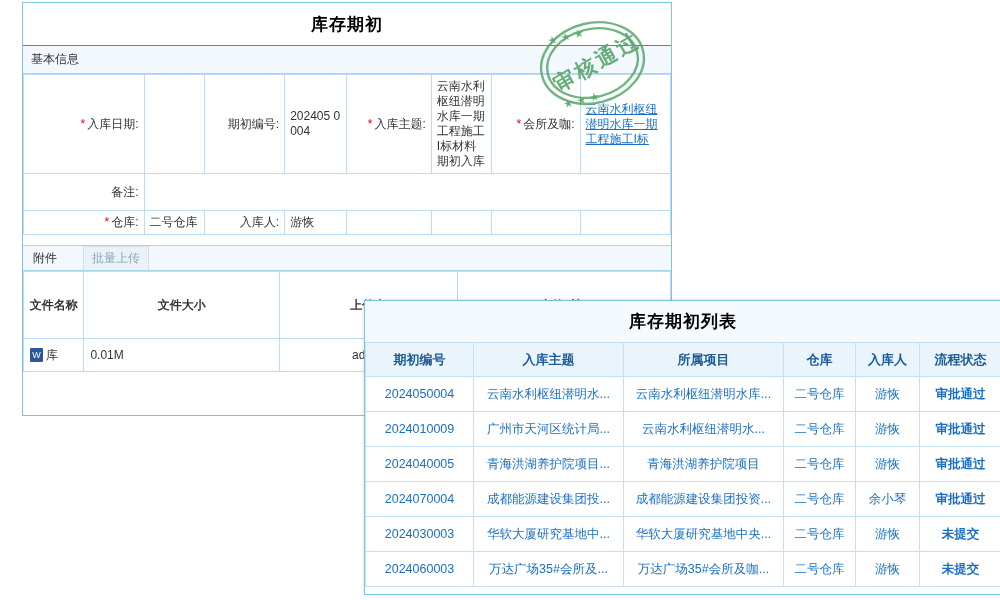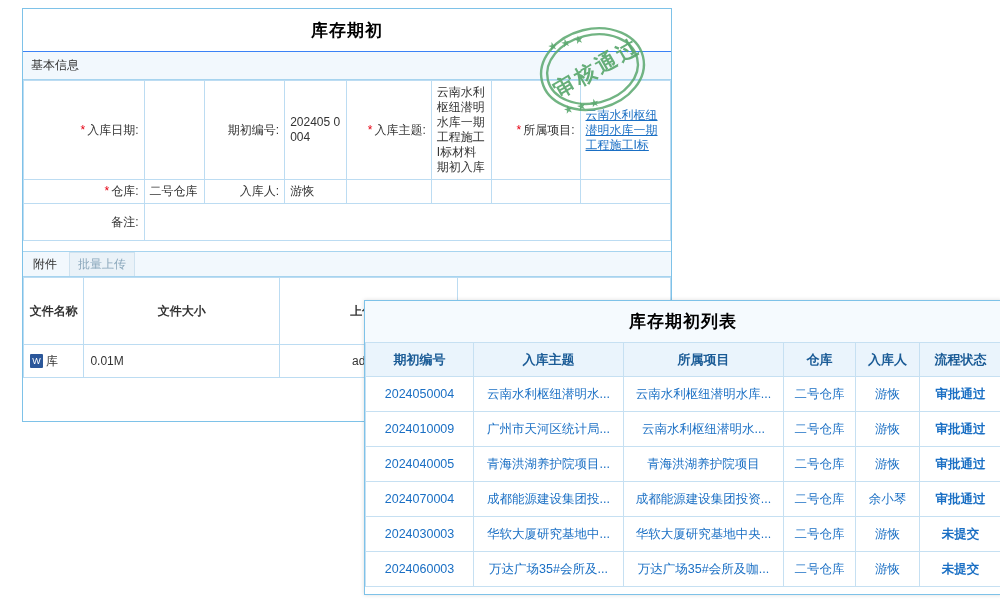--- a/index.html
+++ b/index.html
@@ -14,21 +14,21 @@
   #root {
     position: relative;
     width: 1000px;
     height: 600px;
   }
 
   
   .detail-panel {
     position: absolute;
     left: 22px;
-    top: 8px;
+    top: 2px;
     width: 650px;
     height: 414px;
     background: #ffffff;
     border: 1px solid #7ec2e8;
     box-sizing: border-box;
   }
   .detail-title {
     text-align: center;
     font-size: 17px;
     font-weight: bold;
@@ -90,21 +90,21 @@
     color: #333;
     padding: 4px 6px 3px 2px;
   }
   .attach-btn {
     font-size: 12px;
     color: #8aa7bb;
     background: #eaf2f8;
     border: 1px solid #cfe2ef;
     border-bottom: none;
     padding: 3px 8px;
-    margin-left: 6px;
+    margin-left: 20px;
     cursor: pointer;
   }
   table.attach {
     border-collapse: collapse;
     width: 100%;
     table-layout: fixed;
     padding-left: 10px;
   }
   table.attach th {
     border: 1px solid #bcdcf2;
@@ -225,36 +225,36 @@
           <col style="width:90px">
       </colgroup>
       <tbody>
           <tr>
         <td class="lbl"><span class="req">*</span><span>入库日期:</span></td>
         <td></td>
         <td class="lbl">期初编号:</td>
         <td>202405 0004</td>
         <td class="lbl"><span class="req">*</span><span>入库主题:</span></td>
         <td>云南水利枢纽潜明水库一期工程施工I标材料期初入库</td>
-        <td class="lbl"><span class="req">*</span><span>所属项目:</span></td>
+        <td class="lbl"><span class="req">*</span><span>会所及咖:</span></td>
         <td><span class="link">云南水利枢纽潜明水库一期工程施工I标</span></td>
+      </tr>
+      <tr>
+        <td class="lbl">备注:</td>
+        <td colspan="7" style="height:28px"></td>
       </tr>
       <tr>
         <td class="lbl"><span class="req">*</span><span>仓库:</span></td>
         <td>二号仓库</td>
         <td class="lbl">入库人:</td>
         <td>游恢</td>
         <td>&nbsp;</td>
         <td>&nbsp;</td>
         <td>&nbsp;</td>
         <td>&nbsp;</td>
-      </tr>
-      <tr>
-        <td class="lbl">备注:</td>
-        <td colspan="7" style="height:28px"></td>
       </tr>
     </tbody>
       </table>
 
     <div class="attach-wrap">
       <div class="attach-tabs">
         <div class="attach-tab">附件</div>
         <div class="attach-btn">批量上传</div>
       </div>
       <table class="attach">

